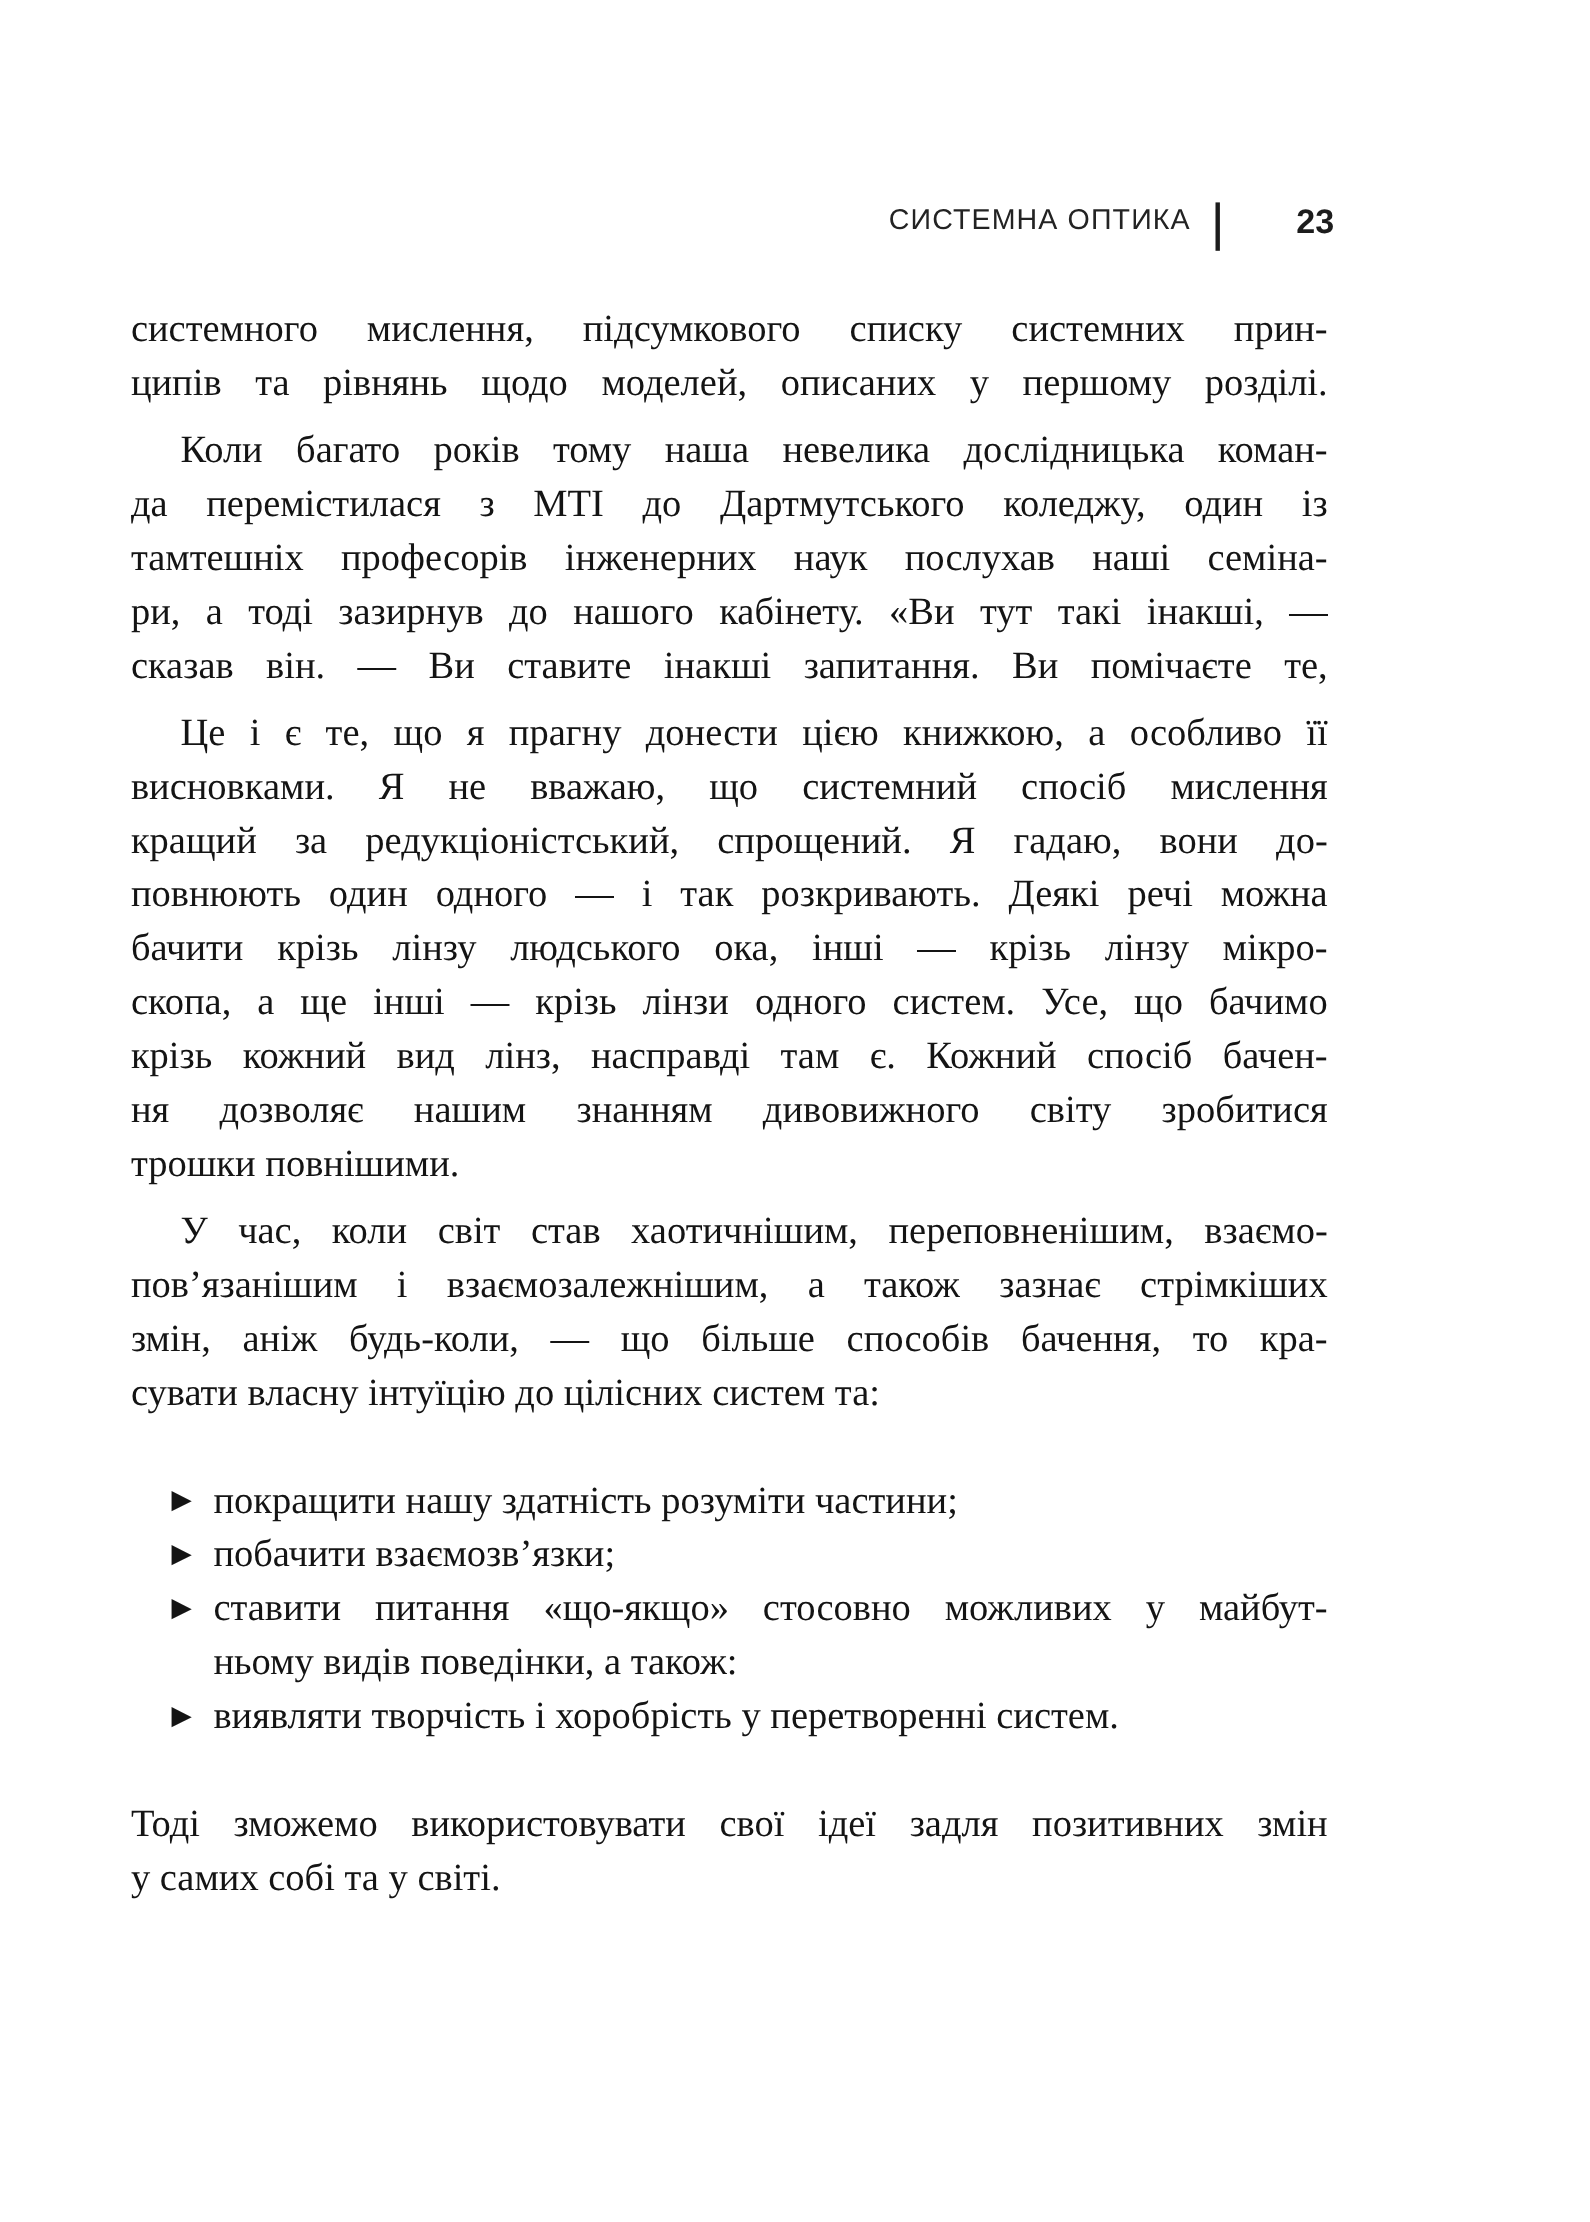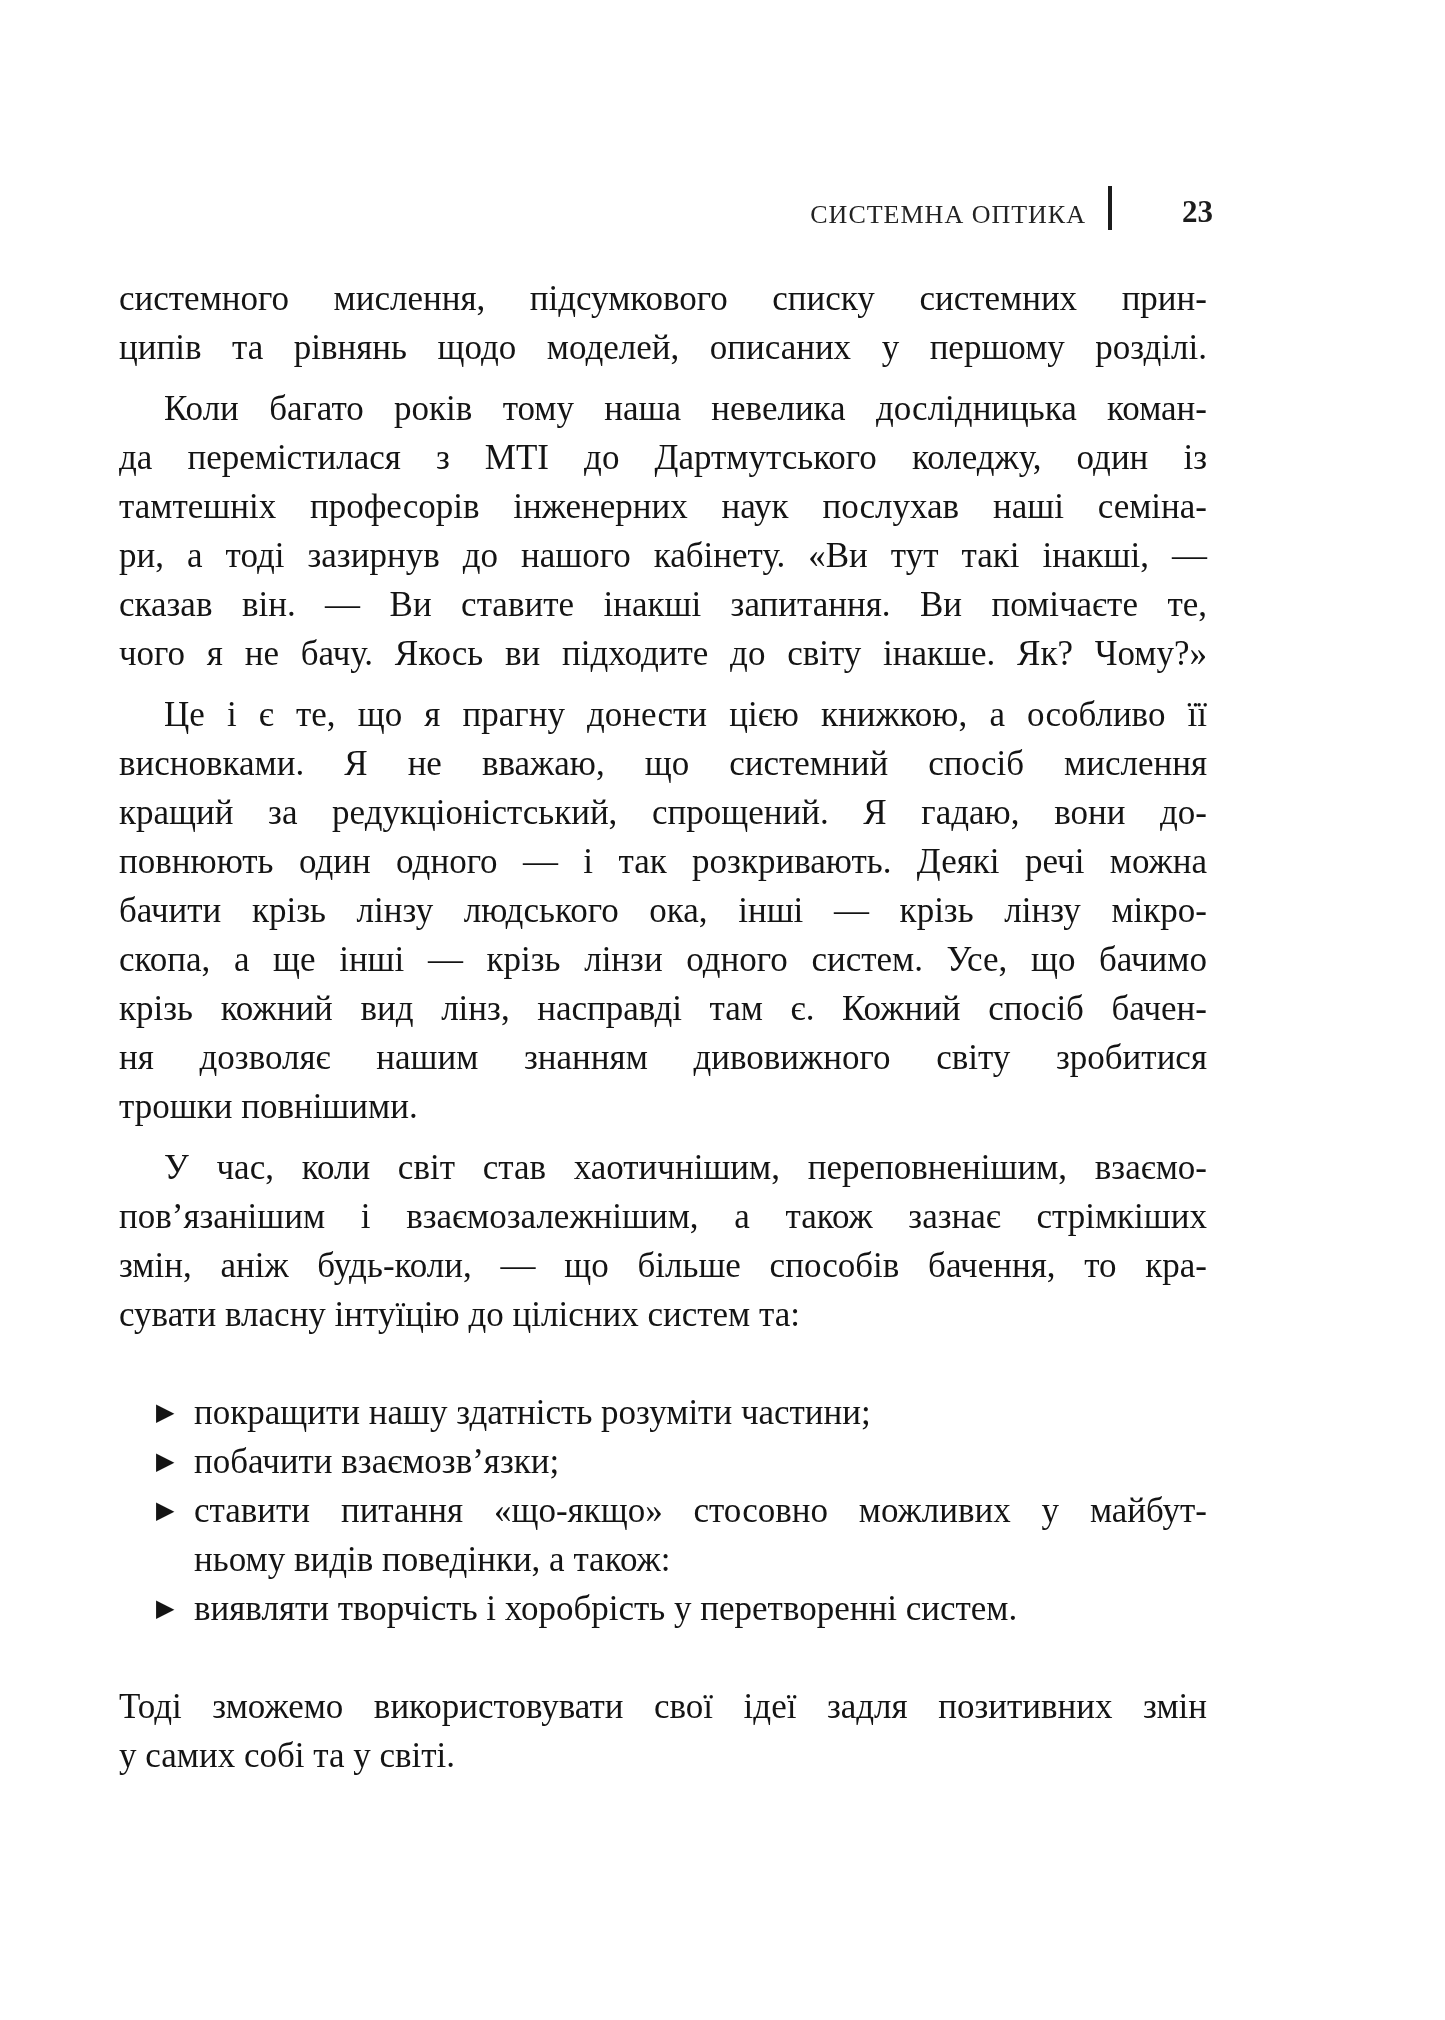--- a/index.html
+++ b/index.html
@@ -12,22 +12,22 @@
     overflow: hidden;
   }
 
   
   .page-header {
     position: absolute;
     top: 184px;
     right: 232px;
     height: 46px;
     display: flex;
-    align-items: flex-end;
-    font-family: Liberation Serif, serif;
+    align-items: flex-start;
+    font-family: Liberation Sans, sans-serif;
   }
   .chapter-title {
     font-size: 26px;
     letter-spacing: 1px;
     color: #232323;
     font-weight: 400;
   }
   .header-divider {
     width: 4px;
     height: 44px;
@@ -85,21 +85,20 @@
       <div class="para">
         <div class="line">системного мислення, підсумкового списку системних прин-</div>
         <div class="line">ципів та рівнянь щодо моделей, описаних у першому розділі.</div>
       </div>
       <div class="para indent-first">
         <div class="line">Коли багато років тому наша невелика дослідницька коман-</div>
         <div class="line">да перемістилася з МТІ до Дартмутського коледжу, один із</div>
         <div class="line">тамтешніх професорів інженерних наук послухав наші семіна-</div>
         <div class="line">ри, а тоді зазирнув до нашого кабінету. «Ви тут такі інакші, —</div>
         <div class="line">сказав він. — Ви ставите інакші запитання. Ви помічаєте те,</div>
-        <div class="line">чого я не бачу. Якось ви підходите до світу інакше. Як? Чому?»</div>
       </div>
       <div class="para indent-first">
         <div class="line">Це і є те, що я прагну донести цією книжкою, а особливо її</div>
         <div class="line">висновками. Я не вважаю, що системний спосіб мислення</div>
         <div class="line">кращий за редукціоністський, спрощений. Я гадаю, вони до-</div>
         <div class="line">повнюють один одного — і так розкривають. Деякі речі можна</div>
         <div class="line">бачити крізь лінзу людського ока, інші — крізь лінзу мікро-</div>
         <div class="line">скопа, а ще інші — крізь лінзи одного систем. Усе, що бачимо</div>
         <div class="line">крізь кожний вид лінз, насправді там є. Кожний спосіб бачен-</div>
         <div class="line">ня дозволяє нашим знанням дивовижного світу зробитися</div>

